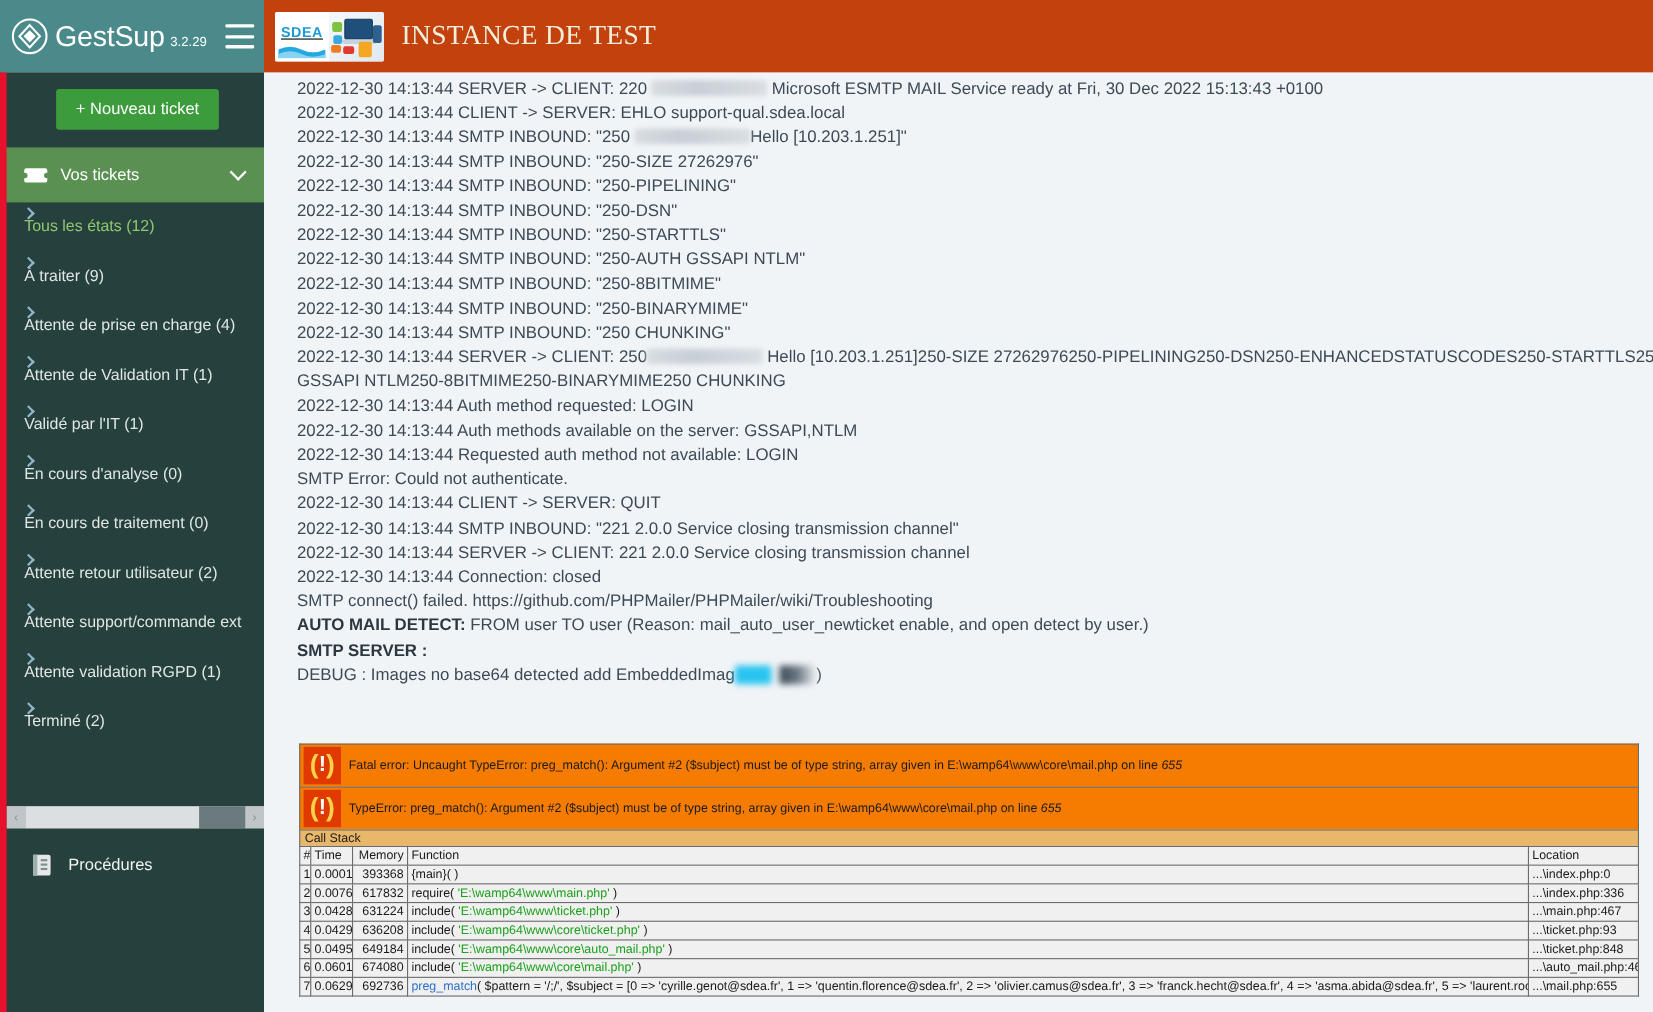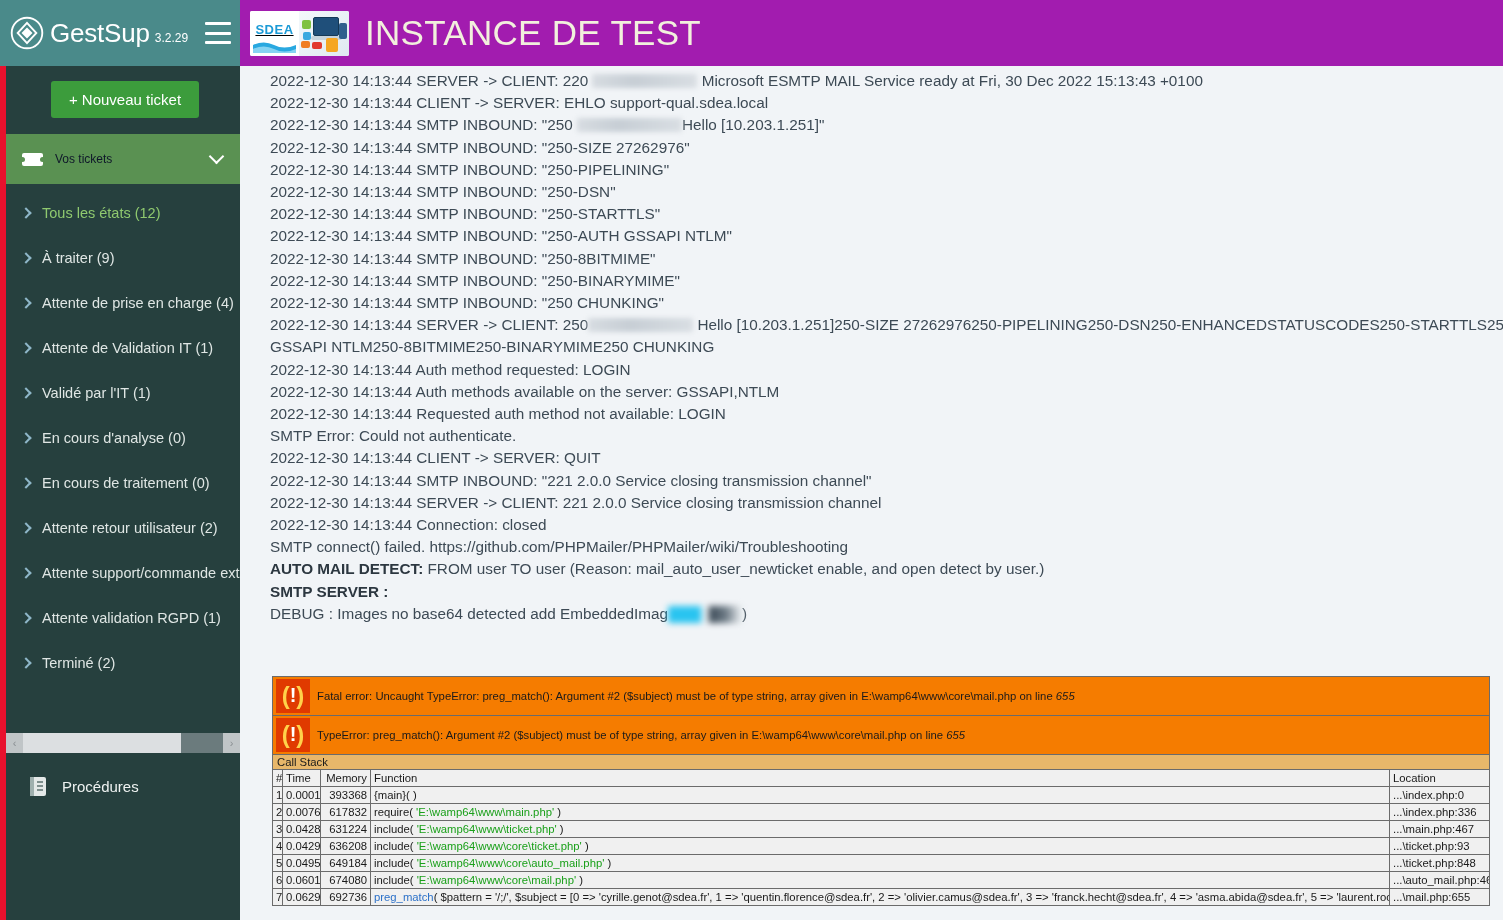--- a/index.html
+++ b/index.html
@@ -13,21 +13,21 @@
   #app {
     position: relative;
     width: 1503px; height: 920px;
     overflow: hidden;
   }
 
   
   .topbar {
     position: absolute; top: 0; left: 0;
     width: 1503px; height: 66px;
-    background: #a21caf;
+    background: #c2410c;
     display: flex; align-items: center;
   }
   .brand-zone {
     width: 240px; height: 66px;
     background: #4a8a8a;
     display: flex; align-items: center;
     padding-left: 10px;
     position: relative;
   }
   .brand-logo { width: 34px; height: 34px; flex: 0 0 34px; margin-right: 6px; }
@@ -86,24 +86,25 @@
     width: 43px; height: 13px;
   }
   .sdea-right {
     width: 50px; height: 45px;
     background: linear-gradient(135deg,#f4f8fb 0%, #dfe9f1 100%);
     position: relative; overflow: hidden;
   }
   .dev { position: absolute; border-radius: 2px; }
   .instance-title {
     color: #f2f0dd;
-    font-size: 35px;
+    font-size: 25px;
     margin-left: 16px;
     white-space: nowrap;
     letter-spacing: 0.3px;
+    font-family: Liberation Serif, serif;
   }
 
   
   .sidebar {
     position: absolute; top: 66px; left: 0;
     width: 240px; height: 854px;
     background: #26403e;
     overflow: hidden;
   }
   .red-strip {
@@ -144,37 +145,38 @@
   }
   .ticket-icon::before, .ticket-icon::after {
     content: ""; position: absolute;
     width: 5px; height: 5px;
     background: #5a9152;
     border-radius: 50%;
     top: 4px;
   }
   .ticket-icon::before { left: -2px; }
   .ticket-icon::after { right: -2px; }
-  .section-active .label { color: #0f172a; font-size: 12px; flex: 1; }
+  .section-active .label { color: #ffffff; font-size: 15px; flex: 1; }
   .chev-down {
     width: 11px; height: 11px;
     border-right: 2px solid #ffffff;
     border-bottom: 2px solid #ffffff;
     transform: rotate(45deg);
     margin-top: -5px;
   }
   .nav-list { padding-top: 6px; }
   .nav-item {
     height: 45px;
-    display: flex; align-items: center;
+    display: flex; 
     padding-left: 22px;
     color: #dfe6e4;
     font-size: 14.5px;
     white-space: nowrap;
     cursor: pointer;
+    flex-direction: column;
   }
   .nav-item .chev {
     width: 8px; height: 8px;
     border-right: 2.5px solid #8fb7c9;
     border-top: 2.5px solid #8fb7c9;
     transform: rotate(45deg);
     margin-right: 12px;
     flex: 0 0 8px;
   }
   .nav-item.first .lbl { color: #8fc96f; }

